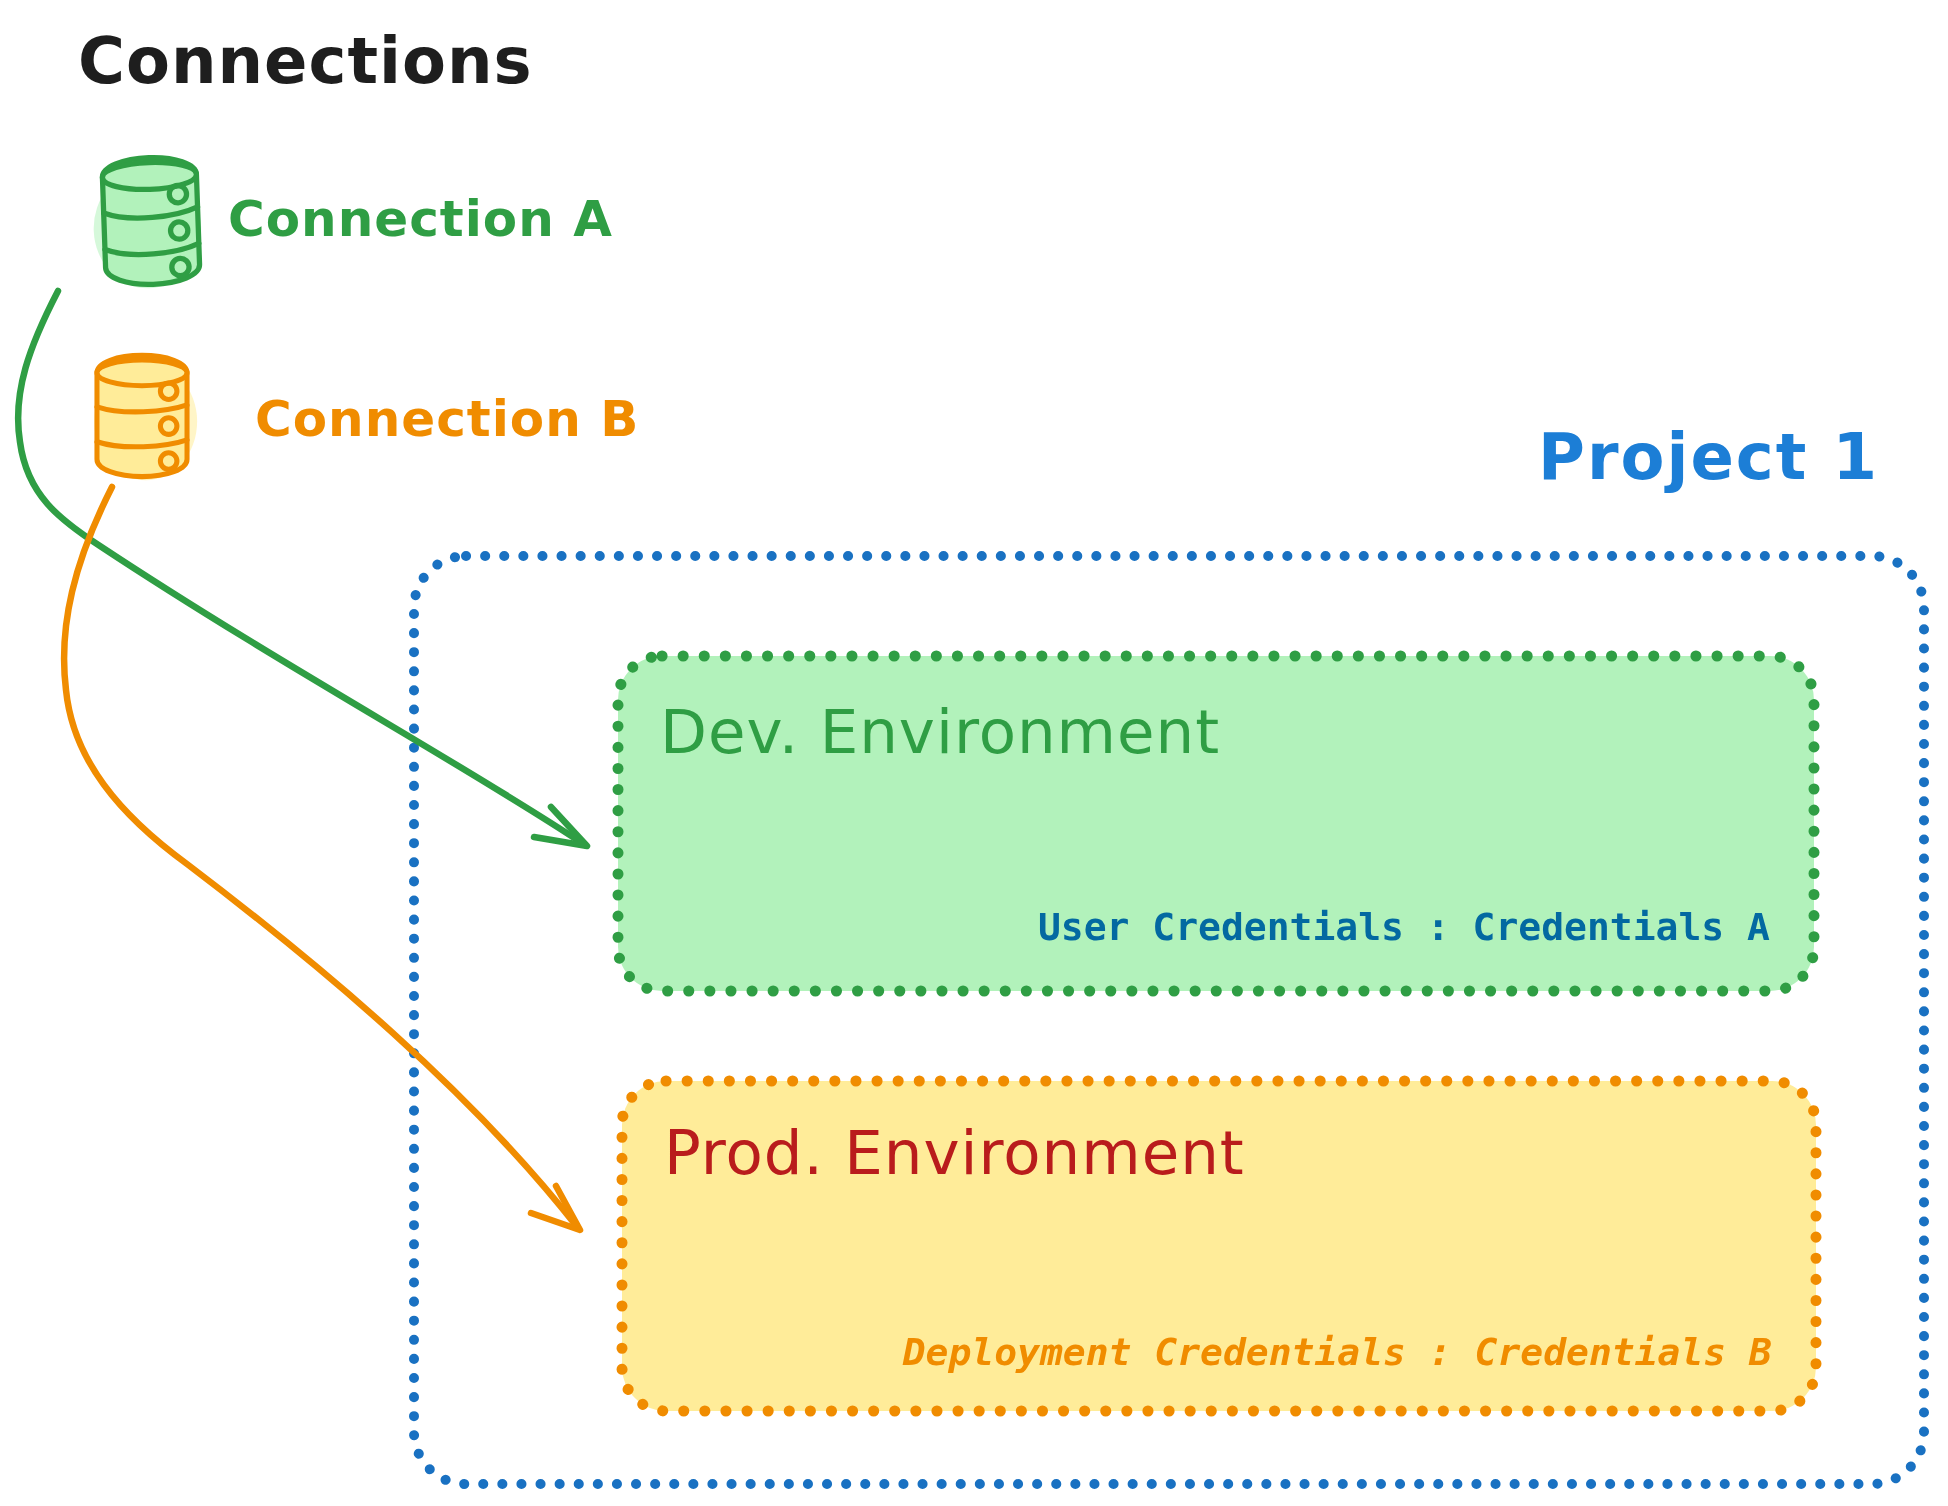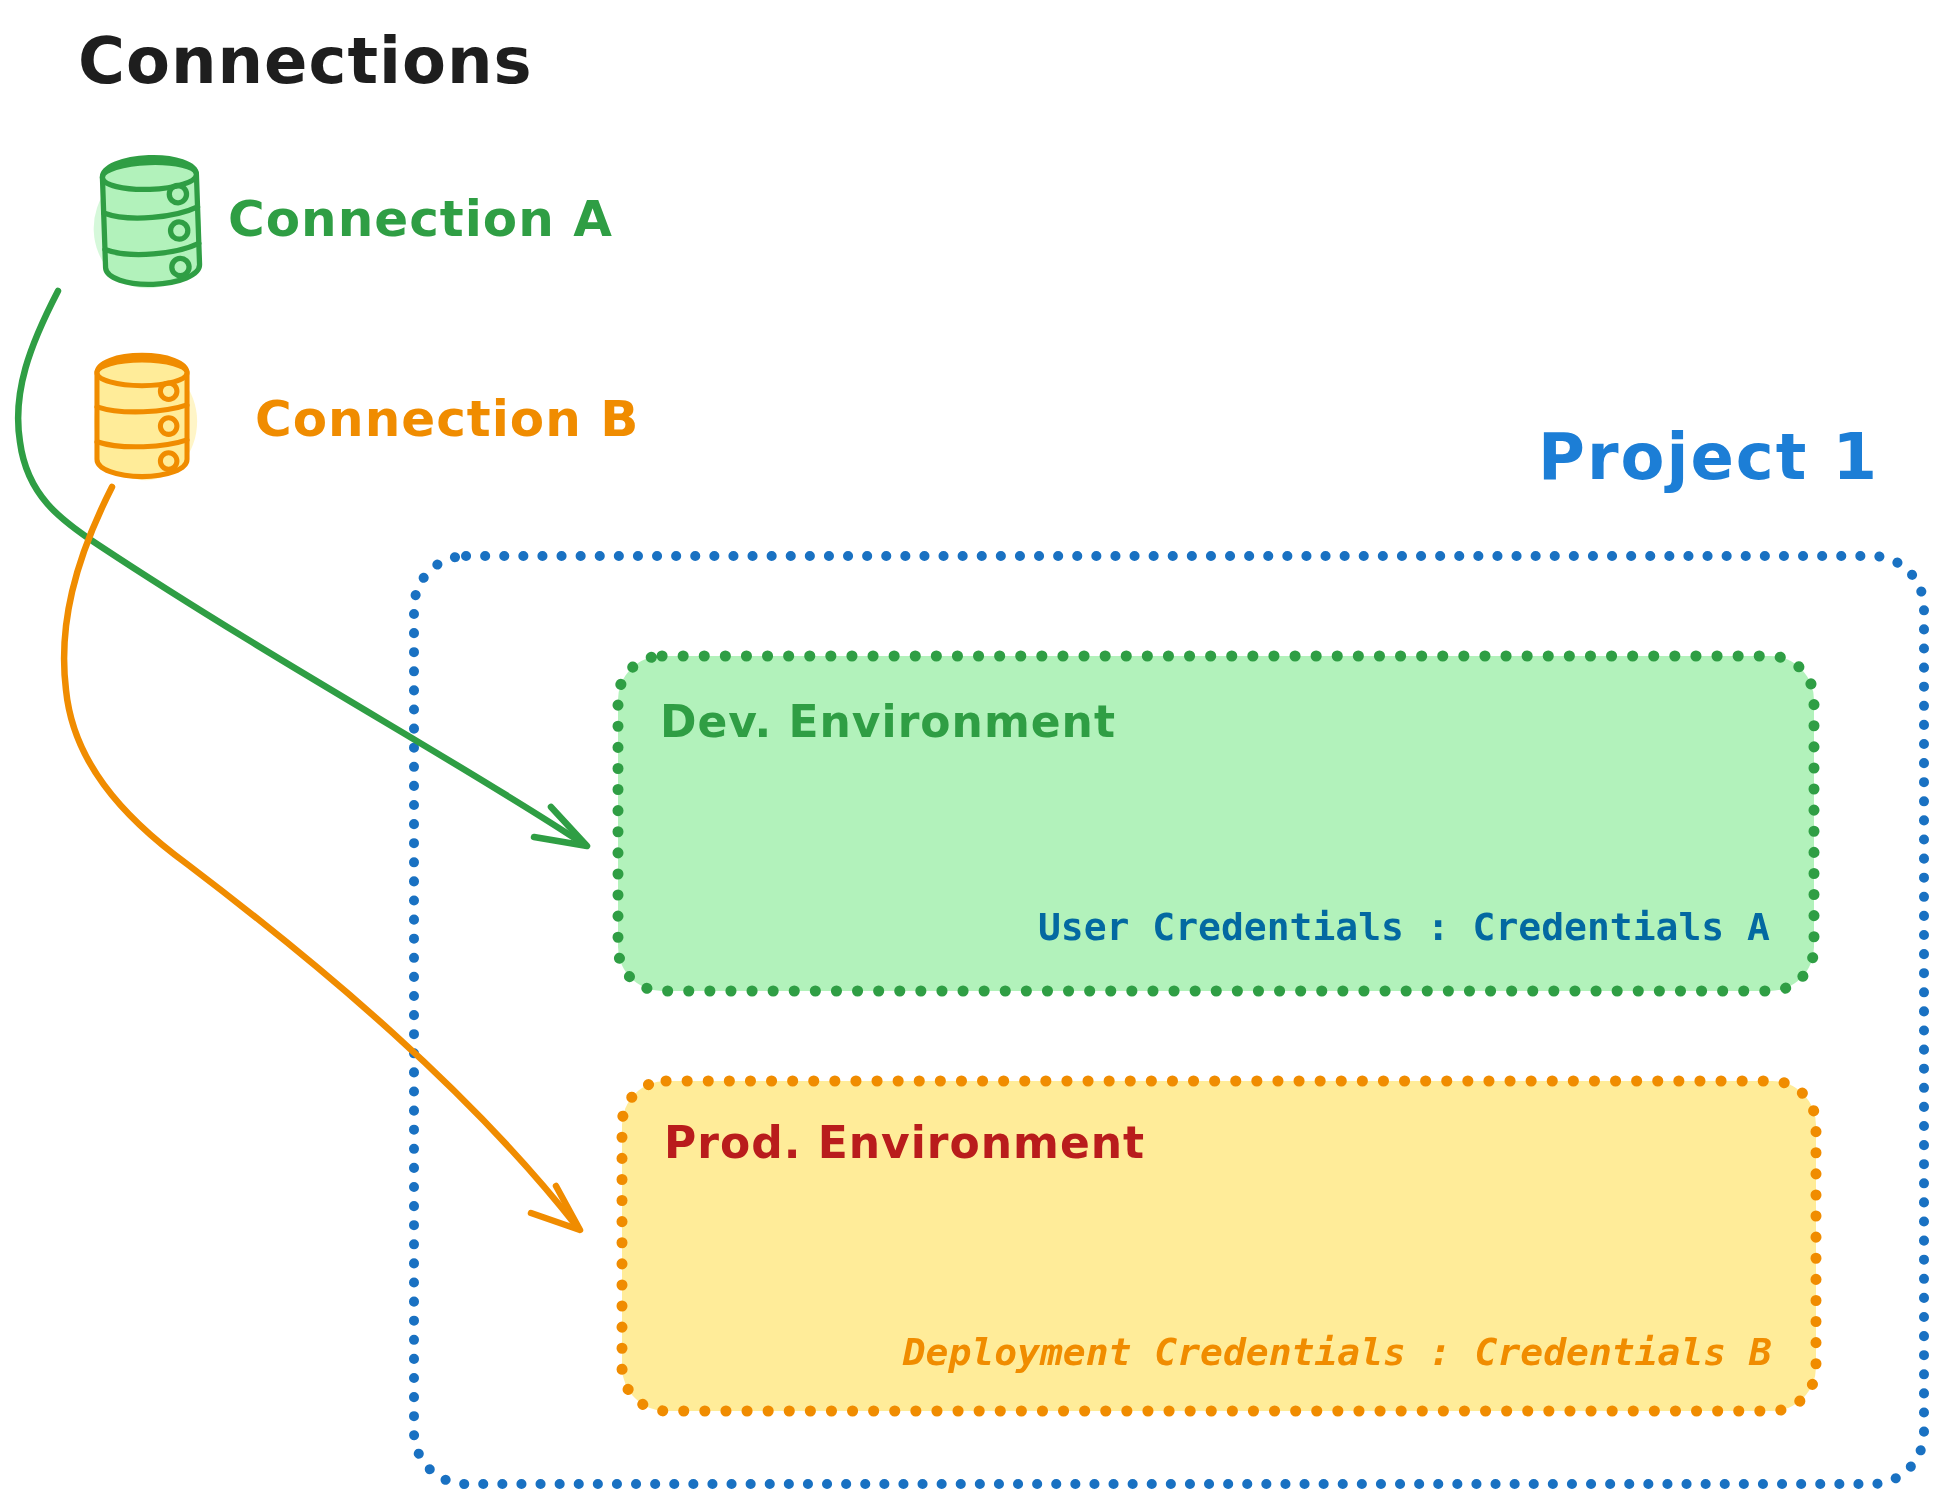--- a/index.html
+++ b/index.html
@@ -32,21 +32,21 @@
 
   
   .box{pointer-events:none;}
   .box svg{position:absolute;left:0;top:0;}
   .box-blue{left:408px;top:550px;width:1522px;height:940px;}
   .box-green{left:612px;top:650px;width:1208px;height:347px;}
   .box-orange{left:616px;top:1075px;width:1206px;height:342px;}
 
   .env-title{
     position:absolute;
-    font-size:44px;font-weight:700;letter-spacing:1px;
+    font-size:61px;font-weight:400;letter-spacing:1px;
   }
   .env-title.green{color:#2f9e44;left:48px;top:46px;}
   .env-title.orange{color:#b91c1c;left:48px;top:42px;}
 
   .cred-line{
     position:absolute;right:50px;top:255px;
     font-family:"DejaVu Sans Mono", monospace;
     font-size:38px;font-weight:600;white-space:nowrap;
   }
   .cred-line.green{color:#0369a1;}

